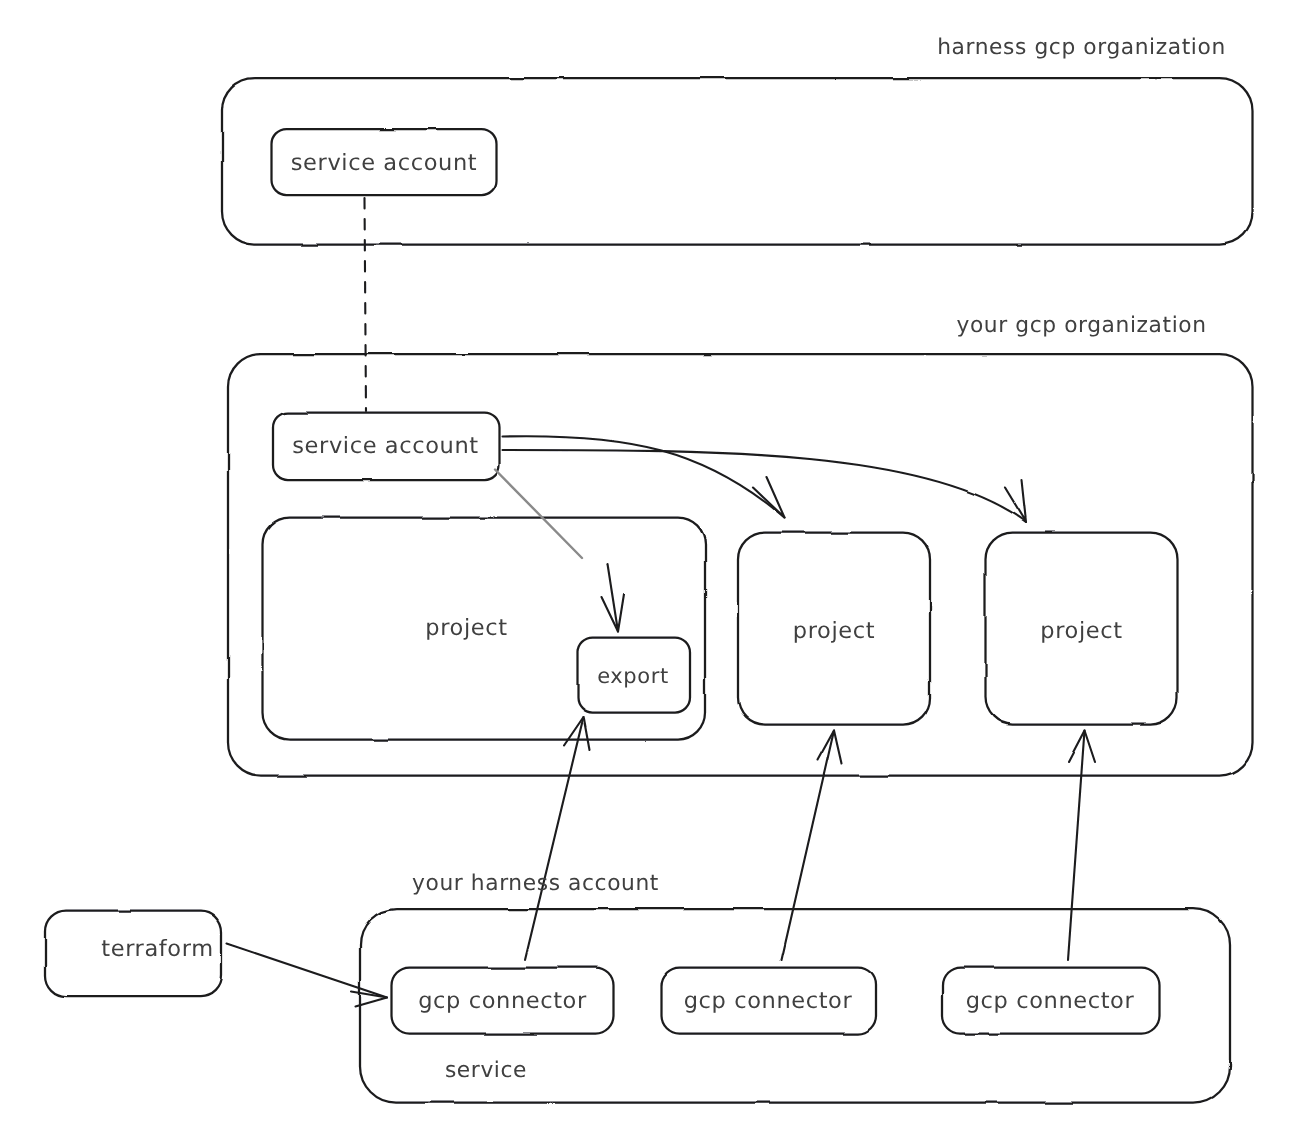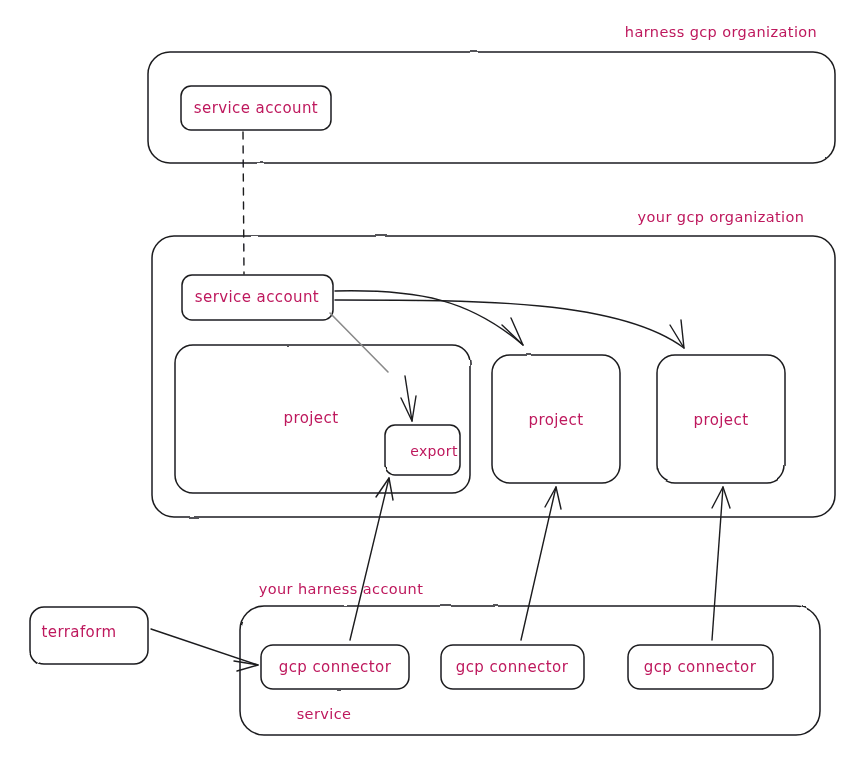--- a/index.html
+++ b/index.html
@@ -17,30 +17,30 @@
   }
   #sketch {
     position: absolute;
     left: 0;
     top: 0;
     width: 866px;
     height: 762px;
   }
   .lbl {
     position: absolute;
-    color: #be185d;
+    color: #404040;
     font-size: 15px;
     letter-spacing: 0.4px;
     white-space: nowrap;
     font-family: "DejaVu Sans", sans-serif;
     transform: translate(-50%, -50%);
     pointer-events: none;
     text-align: center;
   }
-  .lbl.small { font-size: 14px; margin-left: 12px; }
+  .lbl.small { font-size: 14px; }
   .lbl.cap   { font-size: 14.5px; }
 </style>
 </head>
 <body>
 
 <div id="canvas">
 
   <svg id="sketch" viewBox="0 0 866 762">
     <defs>
       <filter id="rough">
@@ -110,35 +110,35 @@
 
     <g filter="url(#rough2)" fill="none" stroke="#8a8a8a" stroke-width="1.6" stroke-linecap="round">
       <path d="M 330 313 L 388 372"></path>
     </g>
   </svg>
 
   <div class="lbl cap" style="left:721px; top:32px;">harness gcp organization</div>
 
   <div class="lbl cap" style="left:721px; top:217px;">your gcp organization</div>
 
-  <div class="lbl cap" style="left:341px; top:589px;">your harness account</div>
+  <div class="lbl cap" style="left:357px; top:589px;">your harness account</div>
 
   <div class="lbl" style="left:256px; top:108px;">service account</div>
 
   <div class="lbl" style="left:257px; top:297px;">service account</div>
 
   <div class="lbl" style="left:311px; top:418px;">project</div>
 
   <div class="lbl small" style="left:422px; top:451px;">export</div>
 
   <div class="lbl" style="left:556px; top:420px;">project</div>
 
   <div class="lbl" style="left:721px; top:420px;">project</div>
 
-  <div class="lbl" style="left:79px; top:632px;">terraform</div>
+  <div class="lbl" style="left:105px; top:632px;">terraform</div>
 
   <div class="lbl" style="left:335px; top:667px;">gcp connector</div>
 
   <div class="lbl" style="left:512px; top:667px;">gcp connector</div>
 
   <div class="lbl" style="left:700px; top:667px;">gcp connector</div>
 
   <div class="lbl cap" style="left:324px; top:714px;">service</div>
 
 </div>

